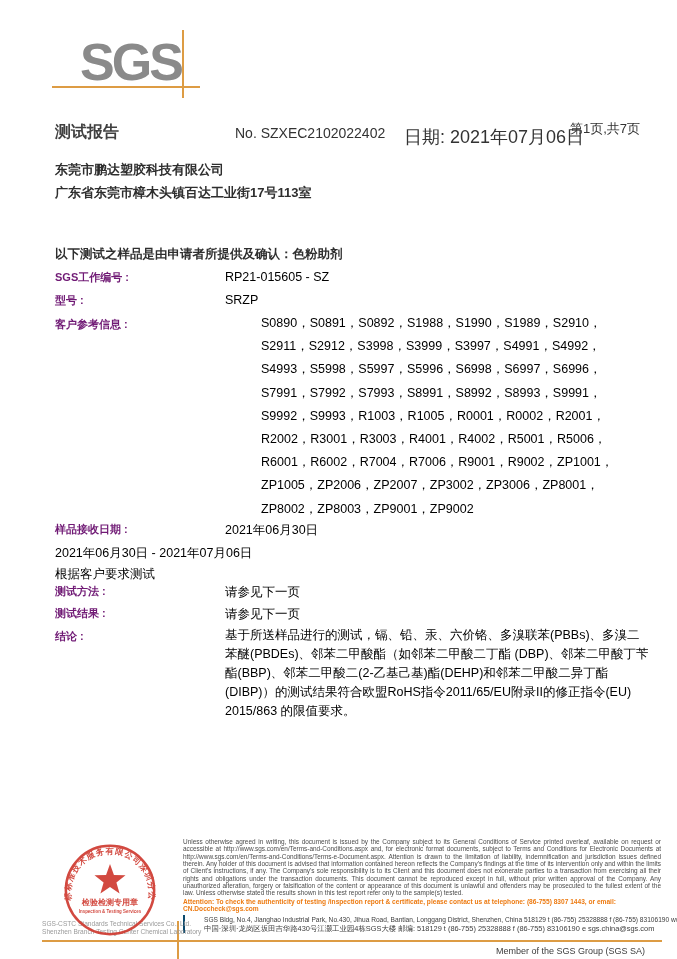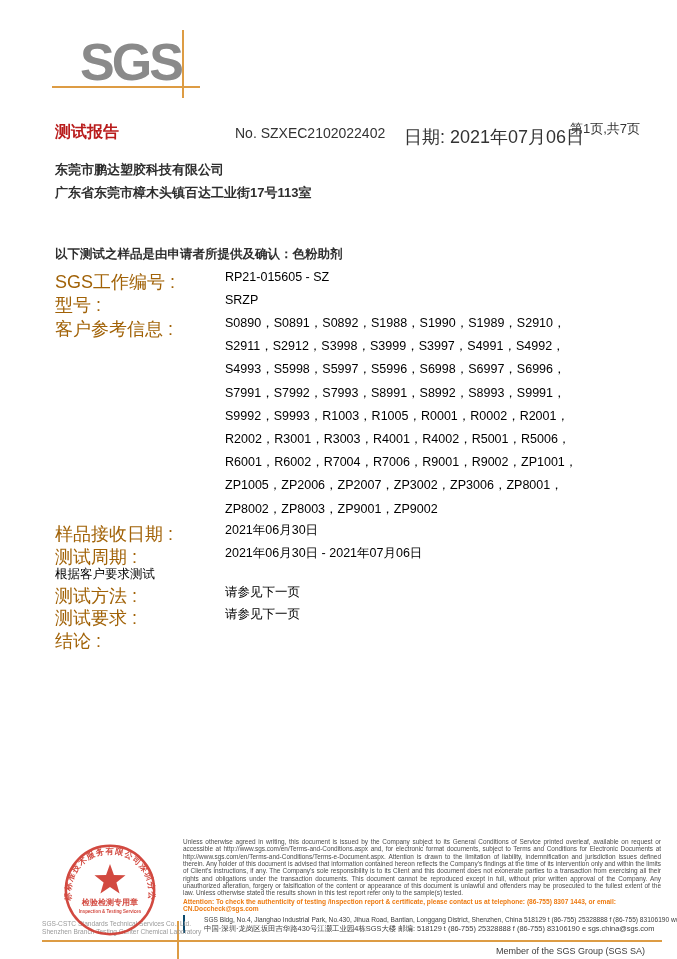--- a/index.html
+++ b/index.html
@@ -9,33 +9,33 @@
     font-family:"Liberation Sans","DejaVu Sans",sans-serif;
   }
   
   .logo-text{
     position:absolute;left:80px;top:36px;font-size:52px;font-weight:bold;
     color:#8a8a8a;letter-spacing:-3px;line-height:1;
   }
   .logo-hline{position:absolute;left:52px;top:86px;width:148px;height:2px;background:#dd9c44;}
   .logo-vline{position:absolute;left:182px;top:30px;width:2px;height:68px;background:#dd9c44;}
   
-  .doc-title{position:absolute;left:55px;top:122px;font-size:16px;font-weight:bold;color:#b91c1c;}
+  .doc-title{position:absolute;left:55px;top:122px;font-size:16px;font-weight:bold;color:#404040;}
   .report-no{position:absolute;left:235px;top:125px;font-size:14px;}
   .report-date{position:absolute;left:404px;top:125px;font-size:18px;}
   .page-info{position:absolute;left:570px;top:120px;font-size:13px;}
   
   .company{position:absolute;left:55px;top:161px;font-size:13px;font-weight:bold;color:#2e2e2e;}
   .address{position:absolute;left:55px;top:184px;font-size:13px;font-weight:bold;color:#2e2e2e;}
   .statement{position:absolute;left:55px;top:246px;font-size:12.5px;font-weight:bold;color:#2e2e2e;}
   
   .row{position:absolute;left:55px;right:28px;display:flex;align-items:flex-start;}
-  .lbl{width:170px;flex:0 0 170px;font-size:18px;font-weight:normal;color:#a16207;}
+  .lbl{width:170px;flex:0 0 170px;font-size:11px;font-weight:bold;color:#701a75;}
   .val{flex:1;font-size:12.5px;color:#000000;}
-  .val.codes{white-space:pre-line;line-height:23.2px;margin-top:-5px;}
+  .val.codes{white-space:pre-line;line-height:23.2px;margin-top:-5px;margin-left:36px;}
   .val.conclusion{line-height:19px;margin-top:-3px;}
   
   .footer-right{position:absolute;left:183px;top:838px;width:478px;}
   .legal{
     font-size:6.45px;line-height:7.35px;text-align:justify;color:#4b4b4b;margin:0 0 1px 0;
   }
   .attention{
     font-size:6.6px;line-height:7.5px;font-weight:bold;color:#ed7b12;margin:0 0 2px 0;
   }
   .addr-block{border-left:2px solid #0c4a6e;padding-left:19px;}
@@ -87,36 +87,36 @@
 R2002，R3001，R3003，R4001，R4002，R5001，R5006，
 R6001，R6002，R7004，R7006，R9001，R9002，ZP1001，
 ZP1005，ZP2006，ZP2007，ZP3002，ZP3006，ZP8001，
 ZP8002，ZP8003，ZP9001，ZP9002</div>
   </div>
   <div class="row" style="top:522px">
     <div class="lbl">样品接收日期 :</div>
     <div class="val">2021年06月30日</div>
   </div>
   <div class="row" style="top:545px">
-    <div class="lbl">测试周期 :</div>
     <div class="val">2021年06月30日 - 2021年07月06日</div>
   </div>
   <div class="row" style="top:566px">
     <div class="val">根据客户要求测试</div>
   </div>
   <div class="row" style="top:584px">
     <div class="lbl">测试方法 :</div>
     <div class="val">请参见下一页</div>
   </div>
   <div class="row" style="top:606px">
-    <div class="lbl">测试要求 :</div>
+    <div class="lbl">测试结果 :</div>
     <div class="val">请参见下一页</div>
   </div>
   <div class="row" style="top:629px">
     <div class="lbl">结论 :</div>
+    <div class="val conclusion">基于所送样品进行的测试，镉、铅、汞、六价铬、多溴联苯(PBBs)、多溴二苯醚(PBDEs)、邻苯二甲酸酯（如邻苯二甲酸二丁酯 (DBP)、邻苯二甲酸丁苄酯(BBP)、邻苯二甲酸二(2-乙基己基)酯(DEHP)和邻苯二甲酸二异丁酯(DIBP)）的测试结果符合欧盟RoHS指令2011/65/EU附录II的修正指令(EU) 2015/863 的限值要求。</div>
   </div>
 
   <div class="footer-right">
     <p class="legal">Unless otherwise agreed in writing, this document is issued by the Company subject to its General Conditions of Service printed overleaf, available on request or accessible at http://www.sgs.com/en/Terms-and-Conditions.aspx and, for electronic format documents, subject to Terms and Conditions for Electronic Documents at http://www.sgs.com/en/Terms-and-Conditions/Terms-e-Document.aspx. Attention is drawn to the limitation of liability, indemnification and jurisdiction issues defined therein. Any holder of this document is advised that information contained hereon reflects the Company's findings at the time of its intervention only and within the limits of Client's instructions, if any. The Company's sole responsibility is to its Client and this document does not exonerate parties to a transaction from exercising all their rights and obligations under the transaction documents. This document cannot be reproduced except in full, without prior written approval of the Company. Any unauthorized alteration, forgery or falsification of the content or appearance of this document is unlawful and offenders may be prosecuted to the fullest extent of the law. Unless otherwise stated the results shown in this test report refer only to the sample(s) tested.</p>
     <p class="attention">Attention: To check the authenticity of testing /inspection report &amp; certificate, please contact us at telephone: (86-755) 8307 1443, or email: CN.Doccheck@sgs.com</p>
     <div class="addr-block">
       <div class="addr-line">SGS Bldg, No.4, Jianghao Industrial Park, No.430, Jihua Road, Bantian, Longgang District, Shenzhen, China  518129   t (86-755) 25328888   f (86-755) 83106190   www.sgsgroup.com.cn</div>
       <div class="addr-line cn">中国·深圳·龙岗区坂田吉华路430号江灏工业园4栋SGS大楼   邮编: 518129   t (86-755) 25328888   f (86-755) 83106190   e sgs.china@sgs.com</div>
     </div>
   </div>

